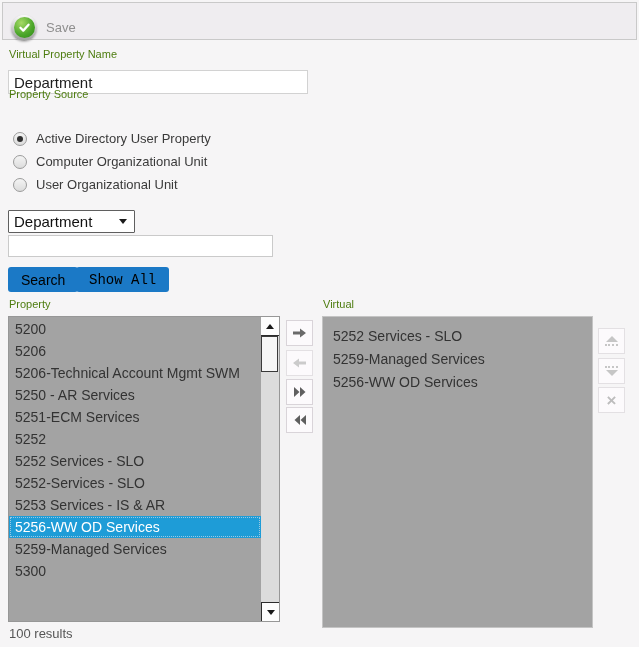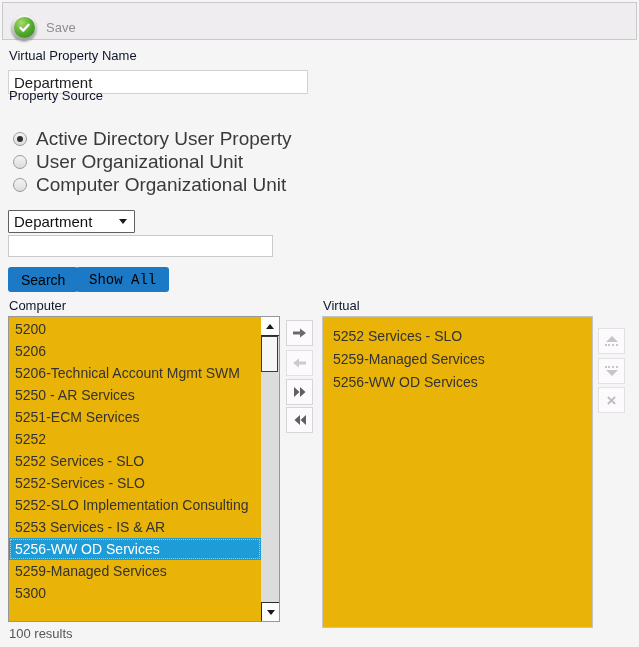--- a/index.html
+++ b/index.html
@@ -22,55 +22,55 @@
     box-shadow:0 1px 2px rgba(0,0,0,.25);
     display:flex;align-items:center;justify-content:center;
   }
   .save-icon-inner{
     width:21px;height:21px;border-radius:50%;
     background:radial-gradient(circle at 35% 28%, #a6da66, #4ea82c 55%, #2f8c16 95%);
     display:flex;align-items:center;justify-content:center;
   }
   .save-label{font-size:13px;color:#8f8f8f;}
   
-  .flabel{position:absolute;font-size:13px;color:#0f172a;}
+  .flabel{position:absolute;font-size:11px;color:#4d7c0f;}
   
   .tinput{
     position:absolute;background:#fff;border:1px solid #d2d2d2;
     font-family:inherit;font-size:15px;color:#1d1d1d;padding:0 5px;outline:none;
   }
   
   .radio-group{position:absolute;left:13px;top:127px;}
   .radio-row{display:flex;align-items:center;height:23px;cursor:pointer;}
   .radio-circle{
     width:12px;height:12px;border-radius:50%;
     border:1px solid #9b9b9b;background:linear-gradient(#f4f4f4,#dcdcdc);
     margin-right:9px;display:flex;align-items:center;justify-content:center;flex:0 0 auto;
   }
   .radio-circle.checked::after{
     content:"";width:6px;height:6px;border-radius:50%;background:#2f2f2f;
   }
-  .radio-label{font-size:19px;color:#3a3a3a;}
+  .radio-label{font-size:13px;color:#3a3a3a;}
   
   .pselect{
     position:absolute;left:8px;top:210px;width:127px;height:23px;
     background:#fff;border:1px solid #5f5f5f;border-radius:1px;
     display:flex;align-items:center;justify-content:space-between;
     padding:0 7px 0 5px;cursor:pointer;box-sizing:border-box;
   }
   .pselect-text{font-size:15px;color:#111;}
   .tri-down-sm{width:0;height:0;border-left:4px solid transparent;border-right:4px solid transparent;border-top:5px solid #1a1a1a;}
   
   .btn-blue{
     position:absolute;top:267px;height:25px;padding:0 13px;
     background:#1b79c6;border:none;border-radius:3px;
     color:#000000;font-size:14px;font-family:inherit;cursor:pointer;
   }
   
-  .listbox{position:absolute;background:#eab308;overflow:hidden;box-sizing:border-box;padding-left:36px;}
+  .listbox{position:absolute;background:#a3a3a3;overflow:hidden;box-sizing:border-box;padding-left:36px;}
   .listbox.available{left:8px;top:316px;width:272px;height:306px;border:1px solid #979797;}
   .listbox.current{left:322px;top:316px;width:271px;height:312px;border:1px solid #c4c4c4;}
   .rows-avail{position:absolute;left:0;top:1px;width:252px;}
   .rows-avail .list-row{
     height:22px;line-height:22px;padding-left:6px;font-size:14px;color:#333;
     white-space:nowrap;cursor:default;
   }
   .rows-avail .list-row.selected{
     background:#1e9cd7;color:#fff;
     outline:1px dotted #9cc9e2;outline-offset:-2px;
@@ -123,52 +123,51 @@
 
 <div class="flabel" style="left:9px;top:88px;">Property Source</div>
 
 <div class="radio-group">
   <div class="radio-row">
     <span class="radio-circle checked"></span>
     <span class="radio-label">Active Directory User Property</span>
   </div>
   <div class="radio-row">
     <span class="radio-circle"></span>
-    <span class="radio-label">User Organizational Unit</span>
+    <span class="radio-label">Computer Organizational Unit</span>
   </div>
   <div class="radio-row">
     <span class="radio-circle"></span>
-    <span class="radio-label">Computer Organizational Unit</span>
+    <span class="radio-label">User Organizational Unit</span>
   </div>
 </div>
 
 <div class="pselect">
   <span class="pselect-text">Department</span>
   <span class="tri-down-sm"></span>
 </div>
 
 <input class="tinput" style="left: 8px; top: 235px; width: 253px; height: 20px; border-color: rgb(202, 202, 202);" type="text" value="">
 
 <button class="btn-blue" style="left:8px;">Search</button>
 <button class="btn-blue" style="left:76px;font-family:Liberation Mono, monospace;">Show All</button>
 
-<div class="flabel" style="left:9px;top:298px;">Computer</div>
+<div class="flabel" style="left:9px;top:298px;">Property</div>
 <div class="flabel" style="left:323px;top:298px;">Virtual</div>
 
 <div class="listbox available">
   <div class="rows-avail">
       <div class="list-row">5200</div>
       <div class="list-row">5206</div>
       <div class="list-row">5206-Technical Account Mgmt SWM</div>
       <div class="list-row">5250 - AR Services</div>
       <div class="list-row">5251-ECM Services</div>
       <div class="list-row">5252</div>
       <div class="list-row">5252 Services - SLO</div>
       <div class="list-row">5252-Services - SLO</div>
-      <div class="list-row">5252-SLO Implementation Consulting</div>
       <div class="list-row">5253 Services - IS &amp; AR</div>
       <div class="list-row selected">5256-WW OD Services</div>
       <div class="list-row">5259-Managed Services</div>
       <div class="list-row">5300</div>
     </div>
   <div class="vscroll">
     <div class="sb-btn sb-up">
         <span class="tri-up"></span>
       </div>
     <div class="sb-thumb"></div>

